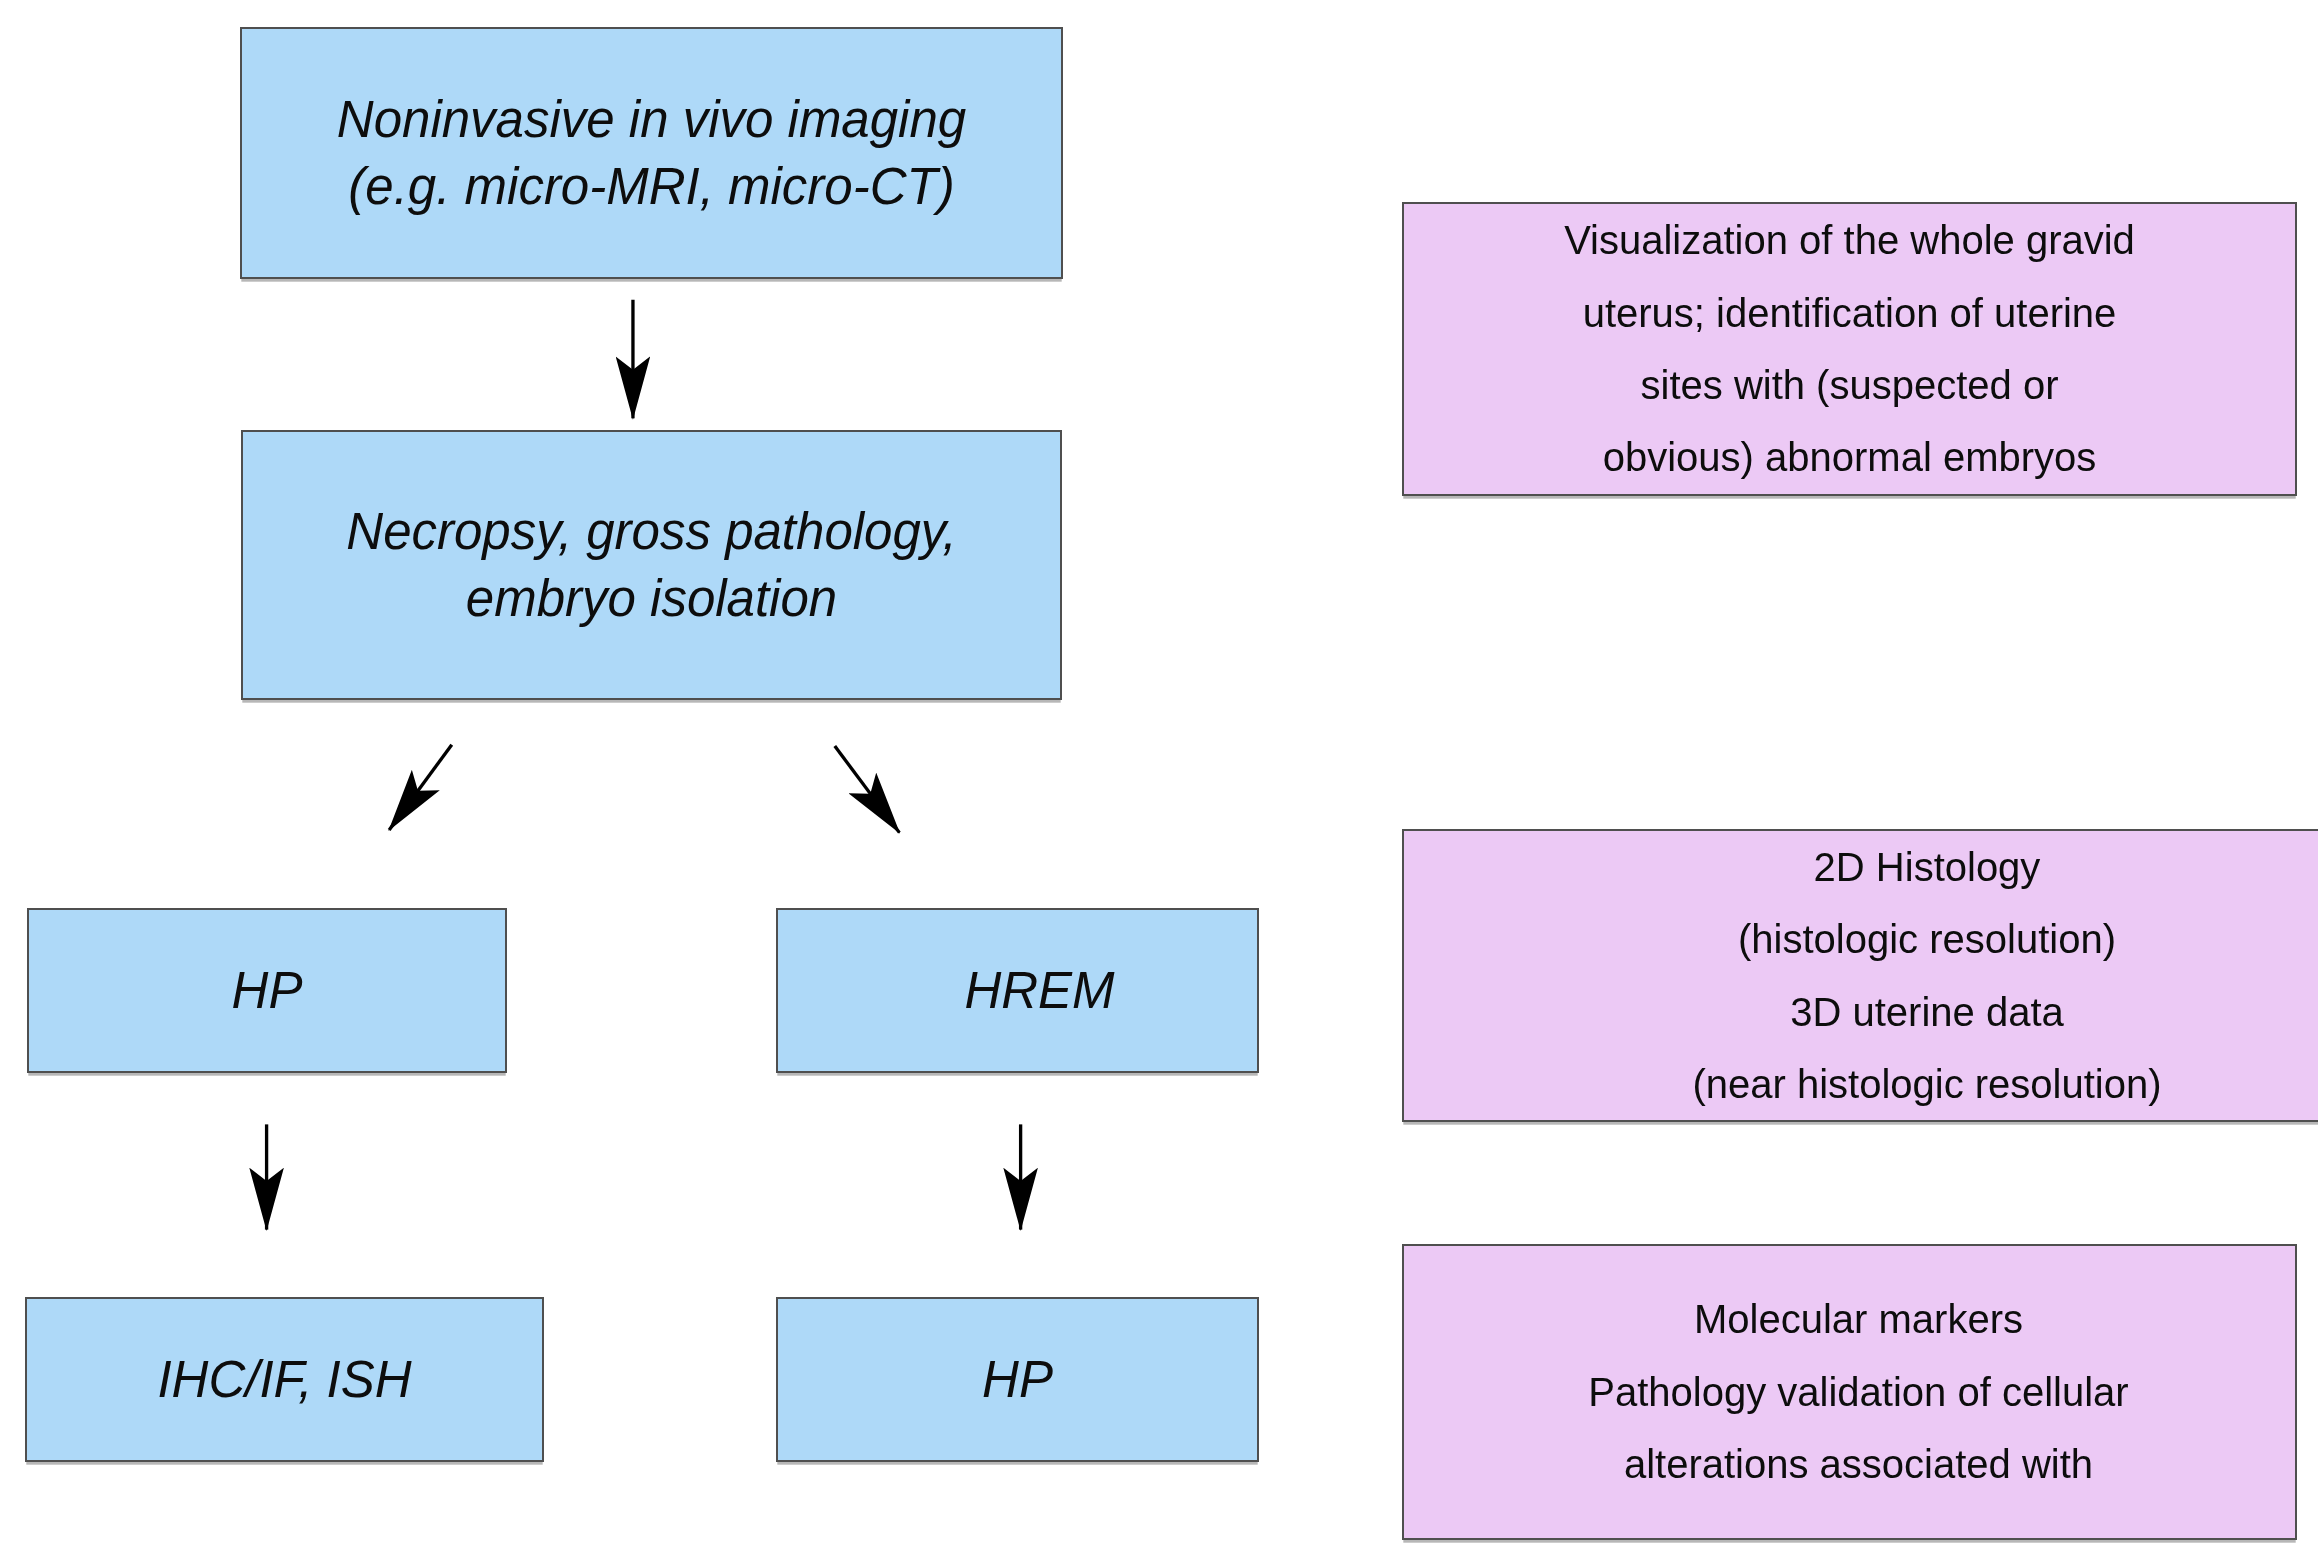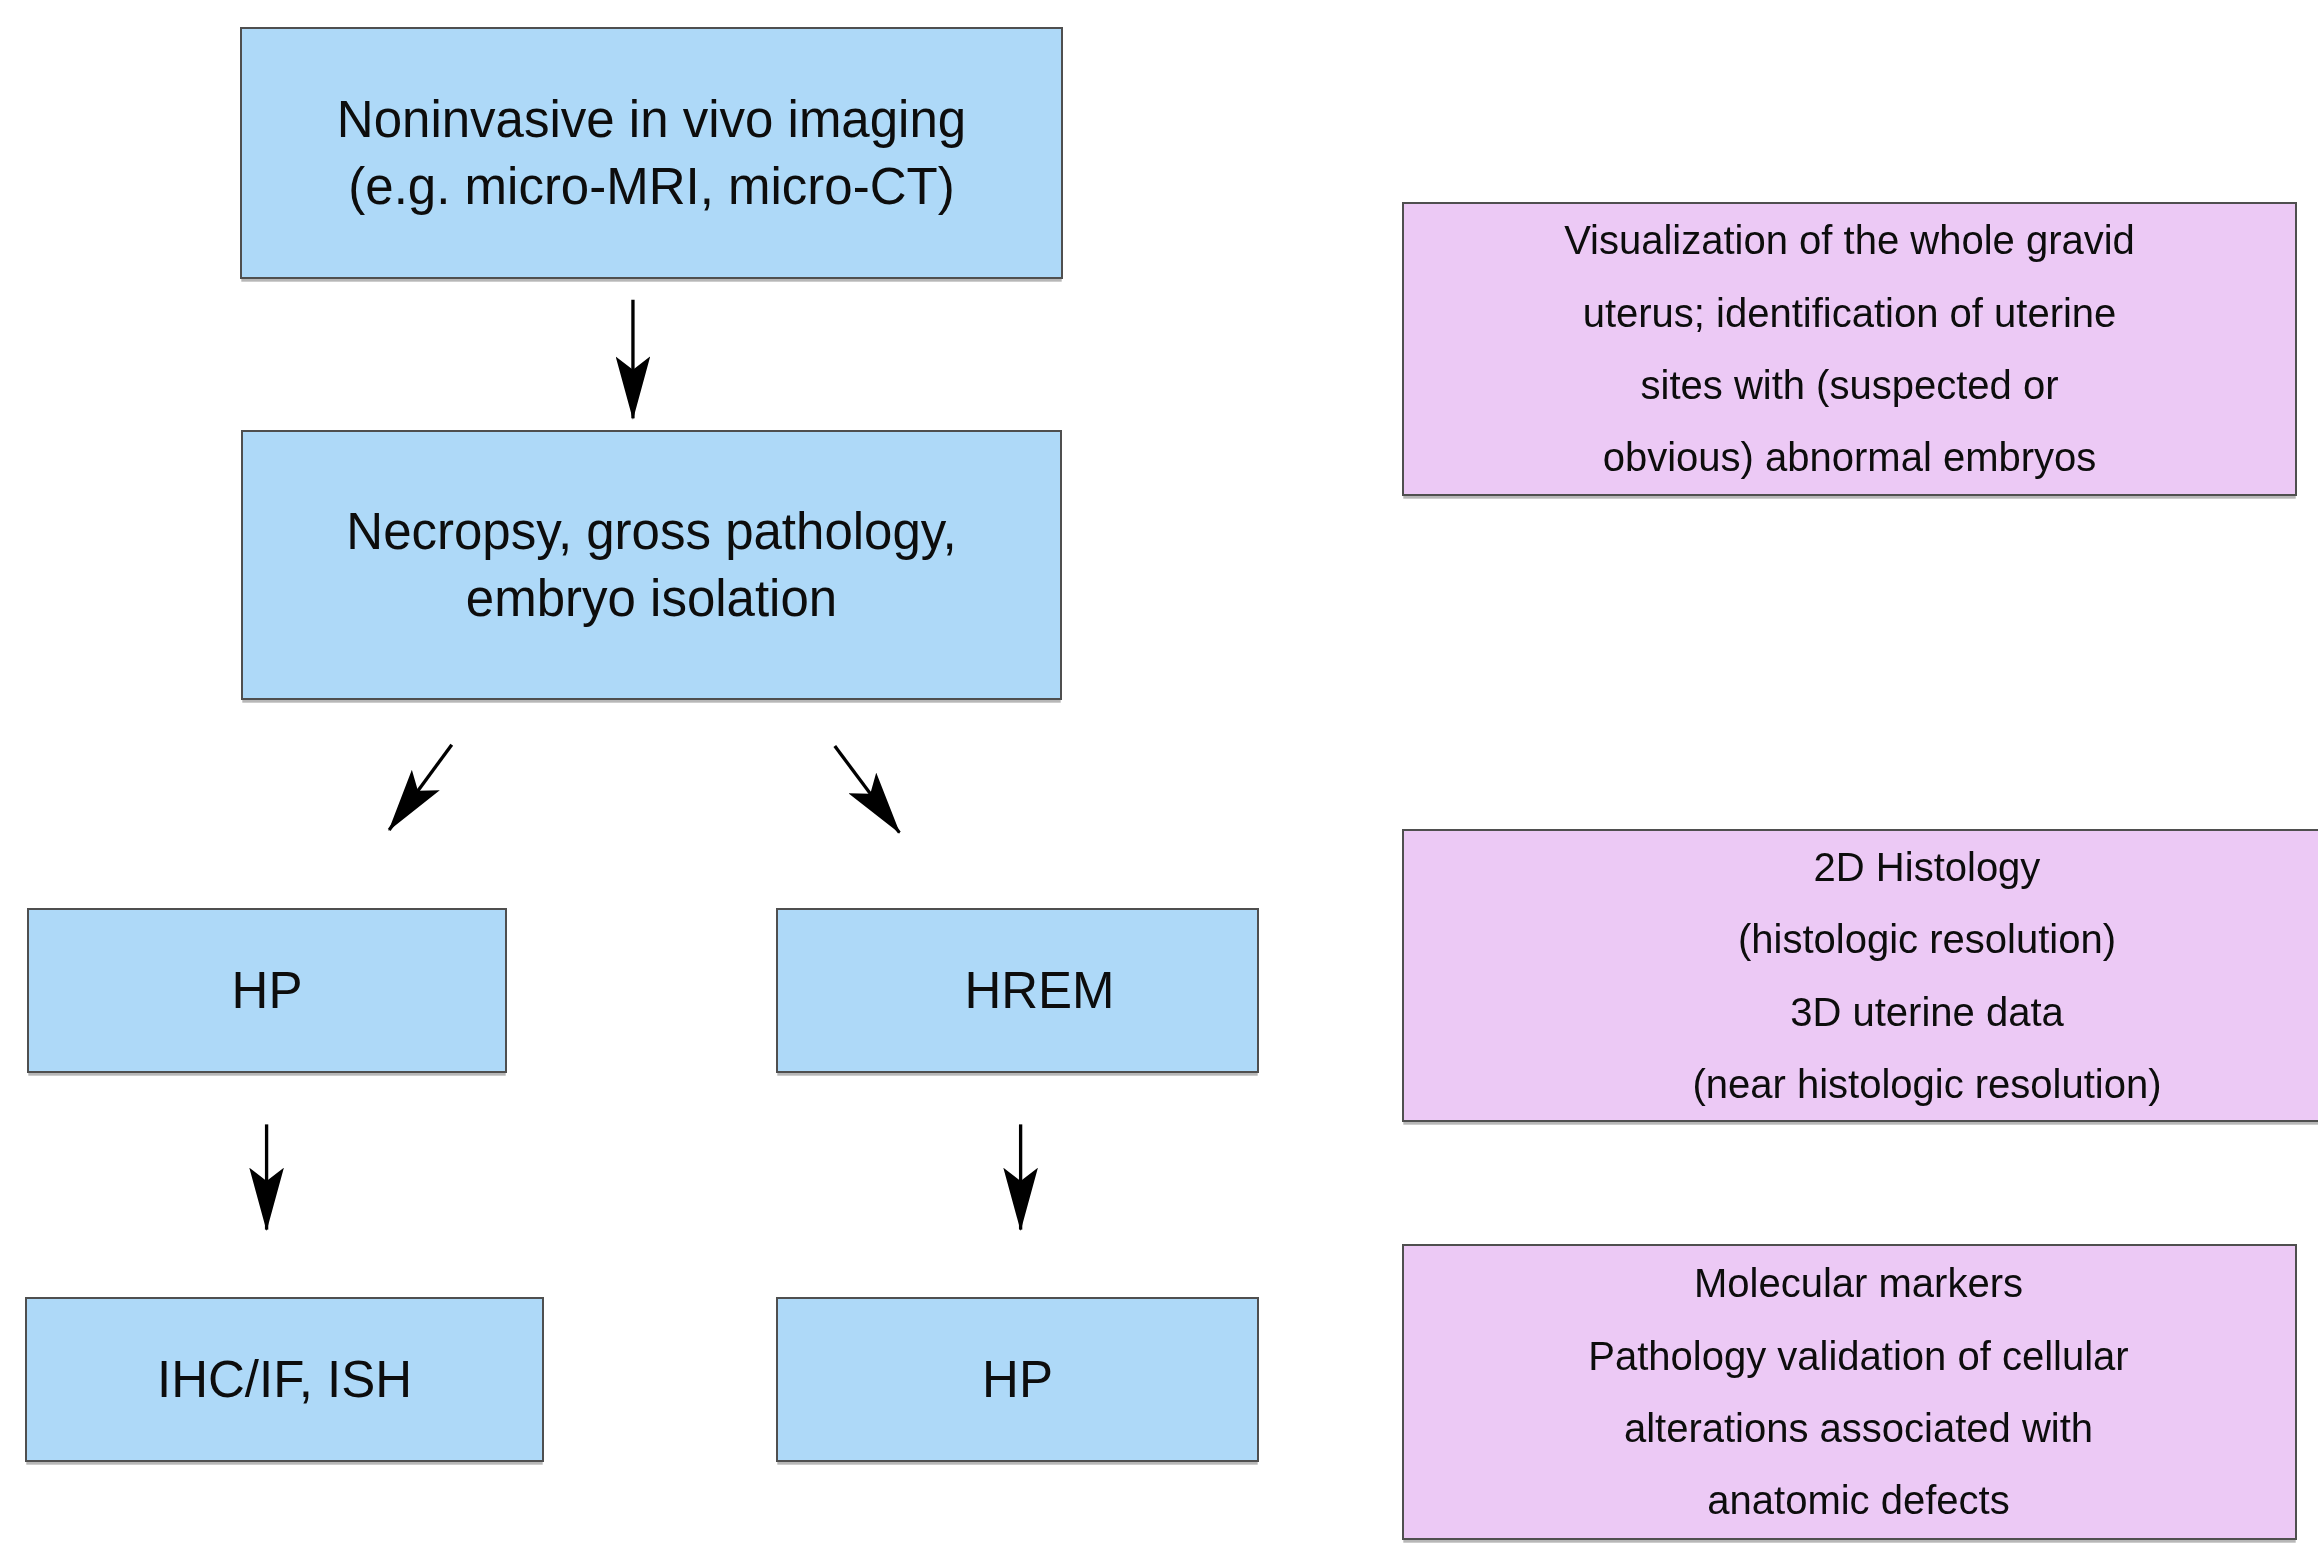--- a/index.html
+++ b/index.html
@@ -16,21 +16,21 @@
     box-sizing: border-box;
     border: 2.7px solid var(--border, #4f4f4f);
     display: flex;
     flex-direction: column;
     align-items: center;
     justify-content: center;
     text-align: center;
     color: #0d0d0d;
     box-shadow: 0 4px 0 -1.3px rgba(95,95,95,0.45);
   }
-  .box.blue { background: var(--blue, #aed9f8); font-size: 51px; line-height: 1.32; }
+  .box.blue { background: var(--blue, #aed9f8); font-size: 51px; line-height: 1.32; font-style: italic; }
   .box.pink { background: var(--pink, #ecc9f5); font-size: 40px; line-height: 1.36; gap: 18px; }
   .line { white-space: nowrap; }
   svg.arrows { position: absolute; left: 0; top: 0; width: 2319px; height: 1568px; }
 
   
   #box-imaging   { left: 240px;  top: 27px;   width: 823px; height: 252px; }
   #box-necropsy  { left: 241px;  top: 430px;  width: 821px; height: 270px; justify-content: center; }
   #box-hp-left   { left: 27px;   top: 908px; width: 480px;  height: 165px; }
   #box-hrem      { left: 776px; top: 908px; width: 483px;  height: 165px; padding-left: 44px; }
   #box-ihc       { left: 25px;   top: 1297px; width: 519px;  height: 165px; }
@@ -94,17 +94,16 @@
     <div class="line">2D Histology</div>
     <div class="line">(histologic resolution)</div>
     <div class="line">3D uterine data</div>
     <div class="line">(near histologic resolution)</div>
   </div>
 
   <div class="box pink" id="box-molecular">
     <div class="line">Molecular markers</div>
     <div class="line">Pathology validation of cellular</div>
     <div class="line">alterations associated with</div>
-    <div class="line">anatomic defects</div>
   </div>
 
 </div>
 
 
 </body></html>

